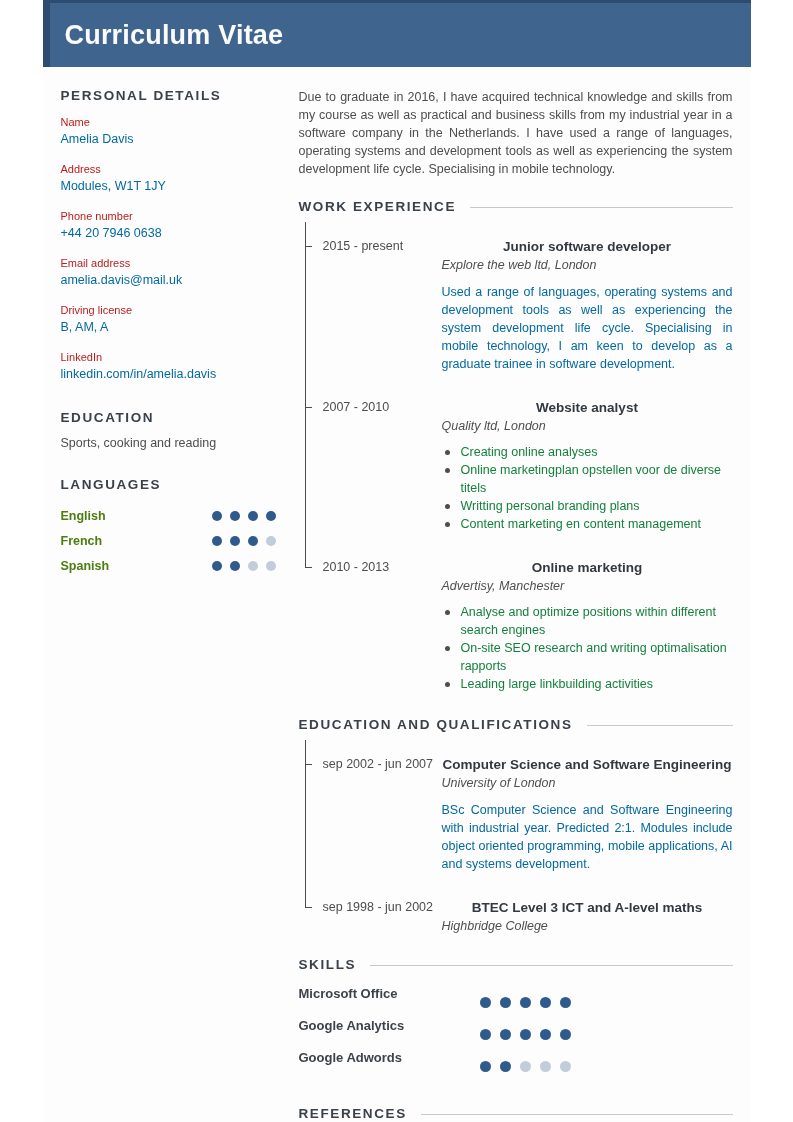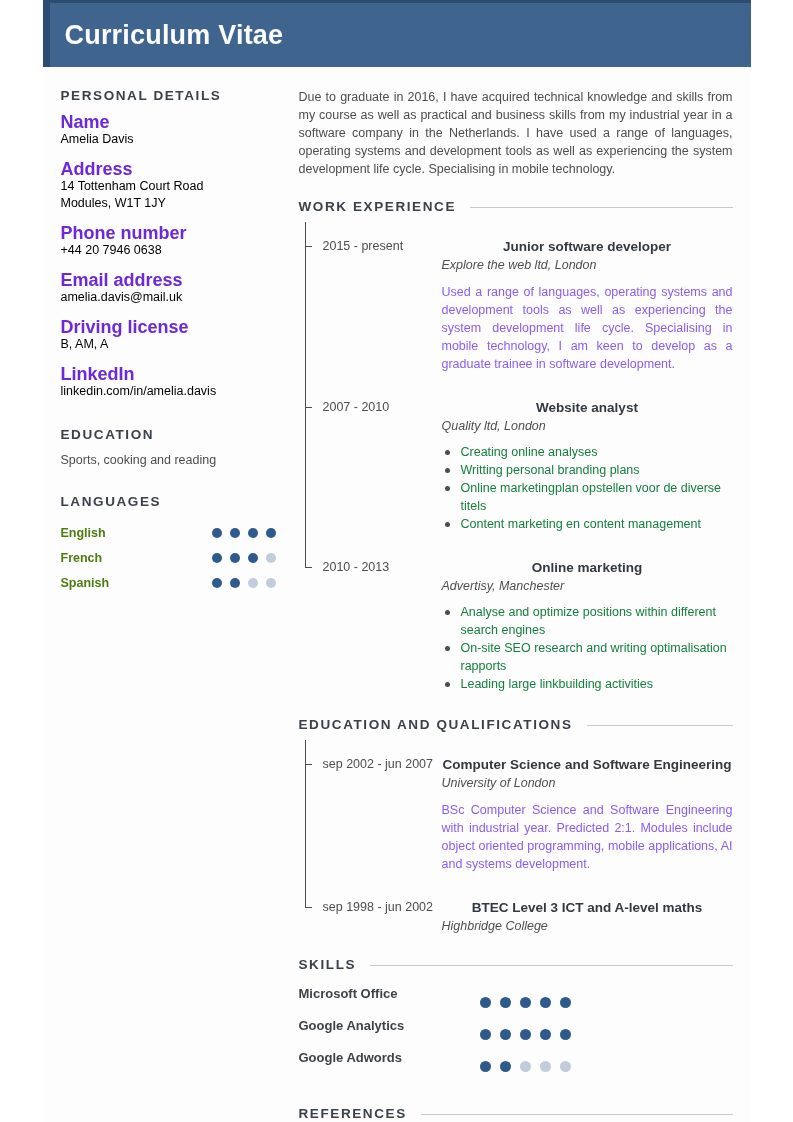--- a/index.html
+++ b/index.html
@@ -56,22 +56,22 @@
     height: 1px;
     background: #c9c9c9;
     margin-left: 14px;
     margin-top: 2px;
   }
 
   
   .sidebar section { margin-bottom: 27px; }
   .sidebar h2 { margin-bottom: 11px; }
   .pd-field { margin-bottom: 13px; }
-  .pd-label { font-weight: 700; font-size: 18px; color: #6d28d9; line-height: 17px; }
-  .pd-values div { font-size: 12.5px; color: #000000; line-height: 17px; }
+  .pd-label { font-weight: 400; font-size: 11px; color: #b91c1c; line-height: 17px; }
+  .pd-values div { font-size: 12.5px; color: #0369a1; line-height: 17px; }
   .interests-text { font-size: 12.5px; color: #4d4d4d; }
 
   .lang-row {
     display: flex;
     align-items: center;
     justify-content: space-between;
     height: 25px;
   }
   .lang-label { font-weight: 700; font-size: 12.5px; color: #4d7c0f; }
 
@@ -131,21 +131,21 @@
     padding-top: 1px;
   }
   .entry-body { flex: 1; min-width: 0; }
   .entry-title { font-size: 13.5px; font-weight: 700; color: #333940; line-height: 17px; text-align: center; }
   .entry-subtitle { font-size: 12.5px; font-style: italic; color: #4f4f4f; margin-top: 3px; }
   .entry-desc {
     margin-top: 11px;
     font-size: 12.5px;
     line-height: 18px;
     text-align: justify;
-    color: #8b5cf6;
+    color: #0369a1;
   }
   .entry-bullets { list-style: none; margin-top: 10px; }
   .entry-bullets li {
     position: relative;
     padding-left: 19px;
     font-size: 12.5px;
     line-height: 18px;
     color: #15803d;
   }
   .entry-bullets li::before {
@@ -183,21 +183,20 @@
         <div id="pd-fields">
             <div class="pd-field">
     <div class="pd-label">Name</div>
     <div class="pd-values">
                 <div>Amelia Davis</div>
               </div>
   </div>
             <div class="pd-field">
     <div class="pd-label">Address</div>
     <div class="pd-values">
-                <div>14 Tottenham Court Road</div>
                 <div>Modules, W1T 1JY</div>
               </div>
   </div>
             <div class="pd-field">
     <div class="pd-label">Phone number</div>
     <div class="pd-values">
                 <div>+44 20 7946 0638</div>
               </div>
   </div>
             <div class="pd-field">
@@ -280,22 +279,22 @@
     </div>
   </div>
             <div class="entry">
     <div class="entry-period">2007 - 2010</div>
     <div class="entry-body">
       <div class="entry-title">Website analyst</div>
       <div class="entry-subtitle">Quality ltd, London</div>
 
       <ul class="entry-bullets">
                   <li>Creating online analyses</li>
+                  <li>Online marketingplan opstellen voor de diverse titels</li>
                   <li>Writting personal branding plans</li>
-                  <li>Online marketingplan opstellen voor de diverse titels</li>
                   <li>Content marketing en content management</li>
                 </ul>
     </div>
   </div>
             <div class="entry">
     <div class="entry-period">2010 - 2013</div>
     <div class="entry-body">
       <div class="entry-title">Online marketing</div>
       <div class="entry-subtitle">Advertisy, Manchester</div>
 

